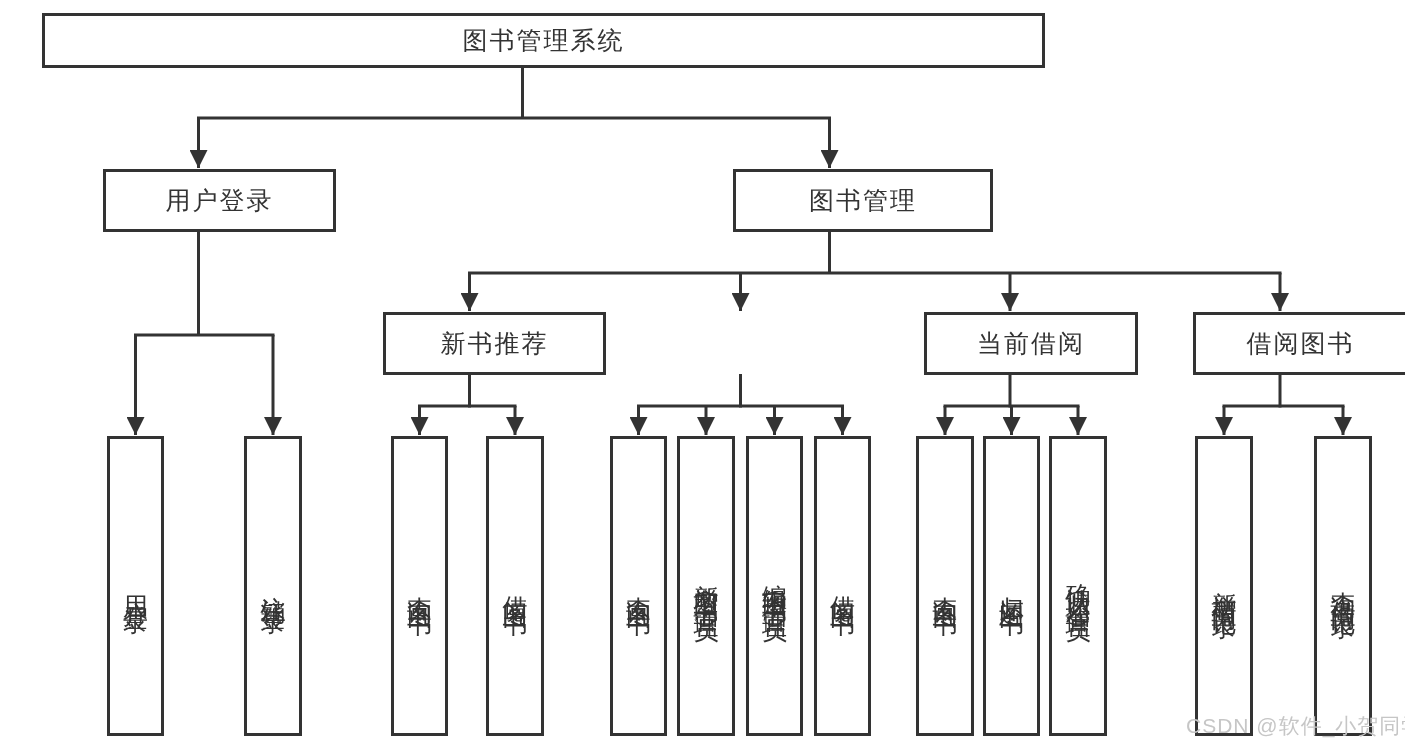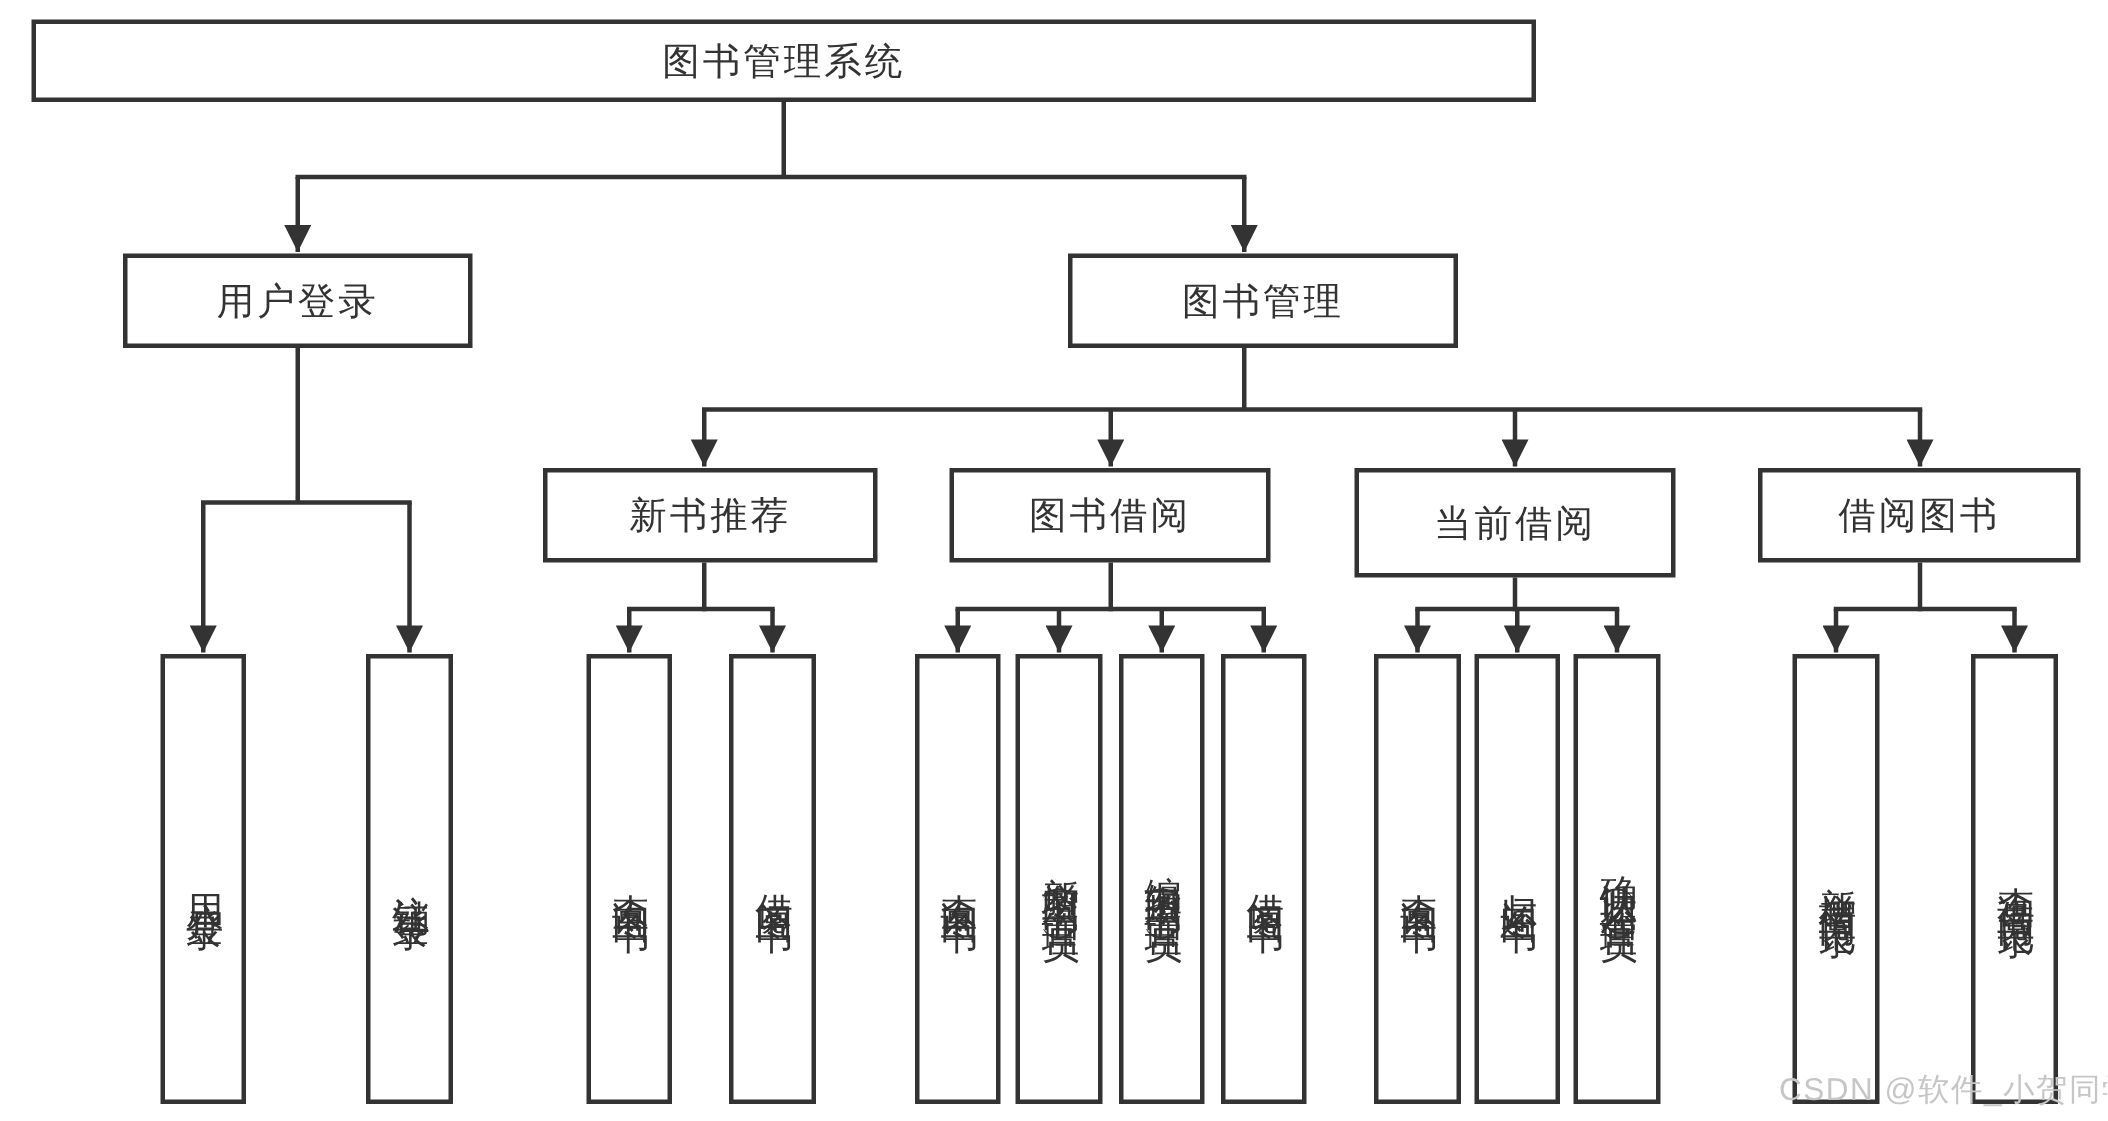--- a/index.html
+++ b/index.html
@@ -27,20 +27,21 @@
     border: 3px solid #333333;
     background: #ffffff;
     display: flex;
     align-items: center;
     justify-content: center;
     font-size: 25px;
     letter-spacing: 2px;
     color: #333333;
     z-index: 1;
     white-space: nowrap;
+    margin-left: 21px;
   }
   .vbox {
     position: absolute;
     top: 436px;
     height: 300px;
     box-sizing: border-box;
     border: 3px solid #333333;
     background: #ffffff;
     display: flex;
     align-items: center;
@@ -116,22 +117,21 @@
       <path d="M1343 406 L1343 435"></path>
     </g>
   </svg>
 
   <div class="hbox" style="left:21px; top:13px; width:1003px; height:55px;">图书管理系统</div>
 
   <div class="hbox" style="left:82px; top:169px; width:233px; height:63px;">用户登录</div>
   <div class="hbox" style="left:712px; top:169px; width:260px; height:63px;">图书管理</div>
 
   <div class="hbox" style="left:362px; top:312px; width:223px; height:63px;">新书推荐</div>
-  <div class="hbox" style="left:633px; top:312px; width:214px; height:63px;">图书借阅</div>
-  <div class="hbox" style="left:903px; top:312px; width:214px; height:73px;">当前借阅</div>
+  <div class="hbox" style="left:903px; top:312px; width:214px; height:63px;">当前借阅</div>
   <div class="hbox" style="left:1172px; top:312px; width:215px; height:63px;">借阅图书</div>
 
   <div class="vbox" style="left:107px; width:57px;">
     <span class="vtext">用户登录</span>
   </div>
   <div class="vbox" style="left:244px; width:58px;">
     <span class="vtext">注销登录</span>
   </div>
 
   <div class="vbox" style="left:391px; width:57px;">

